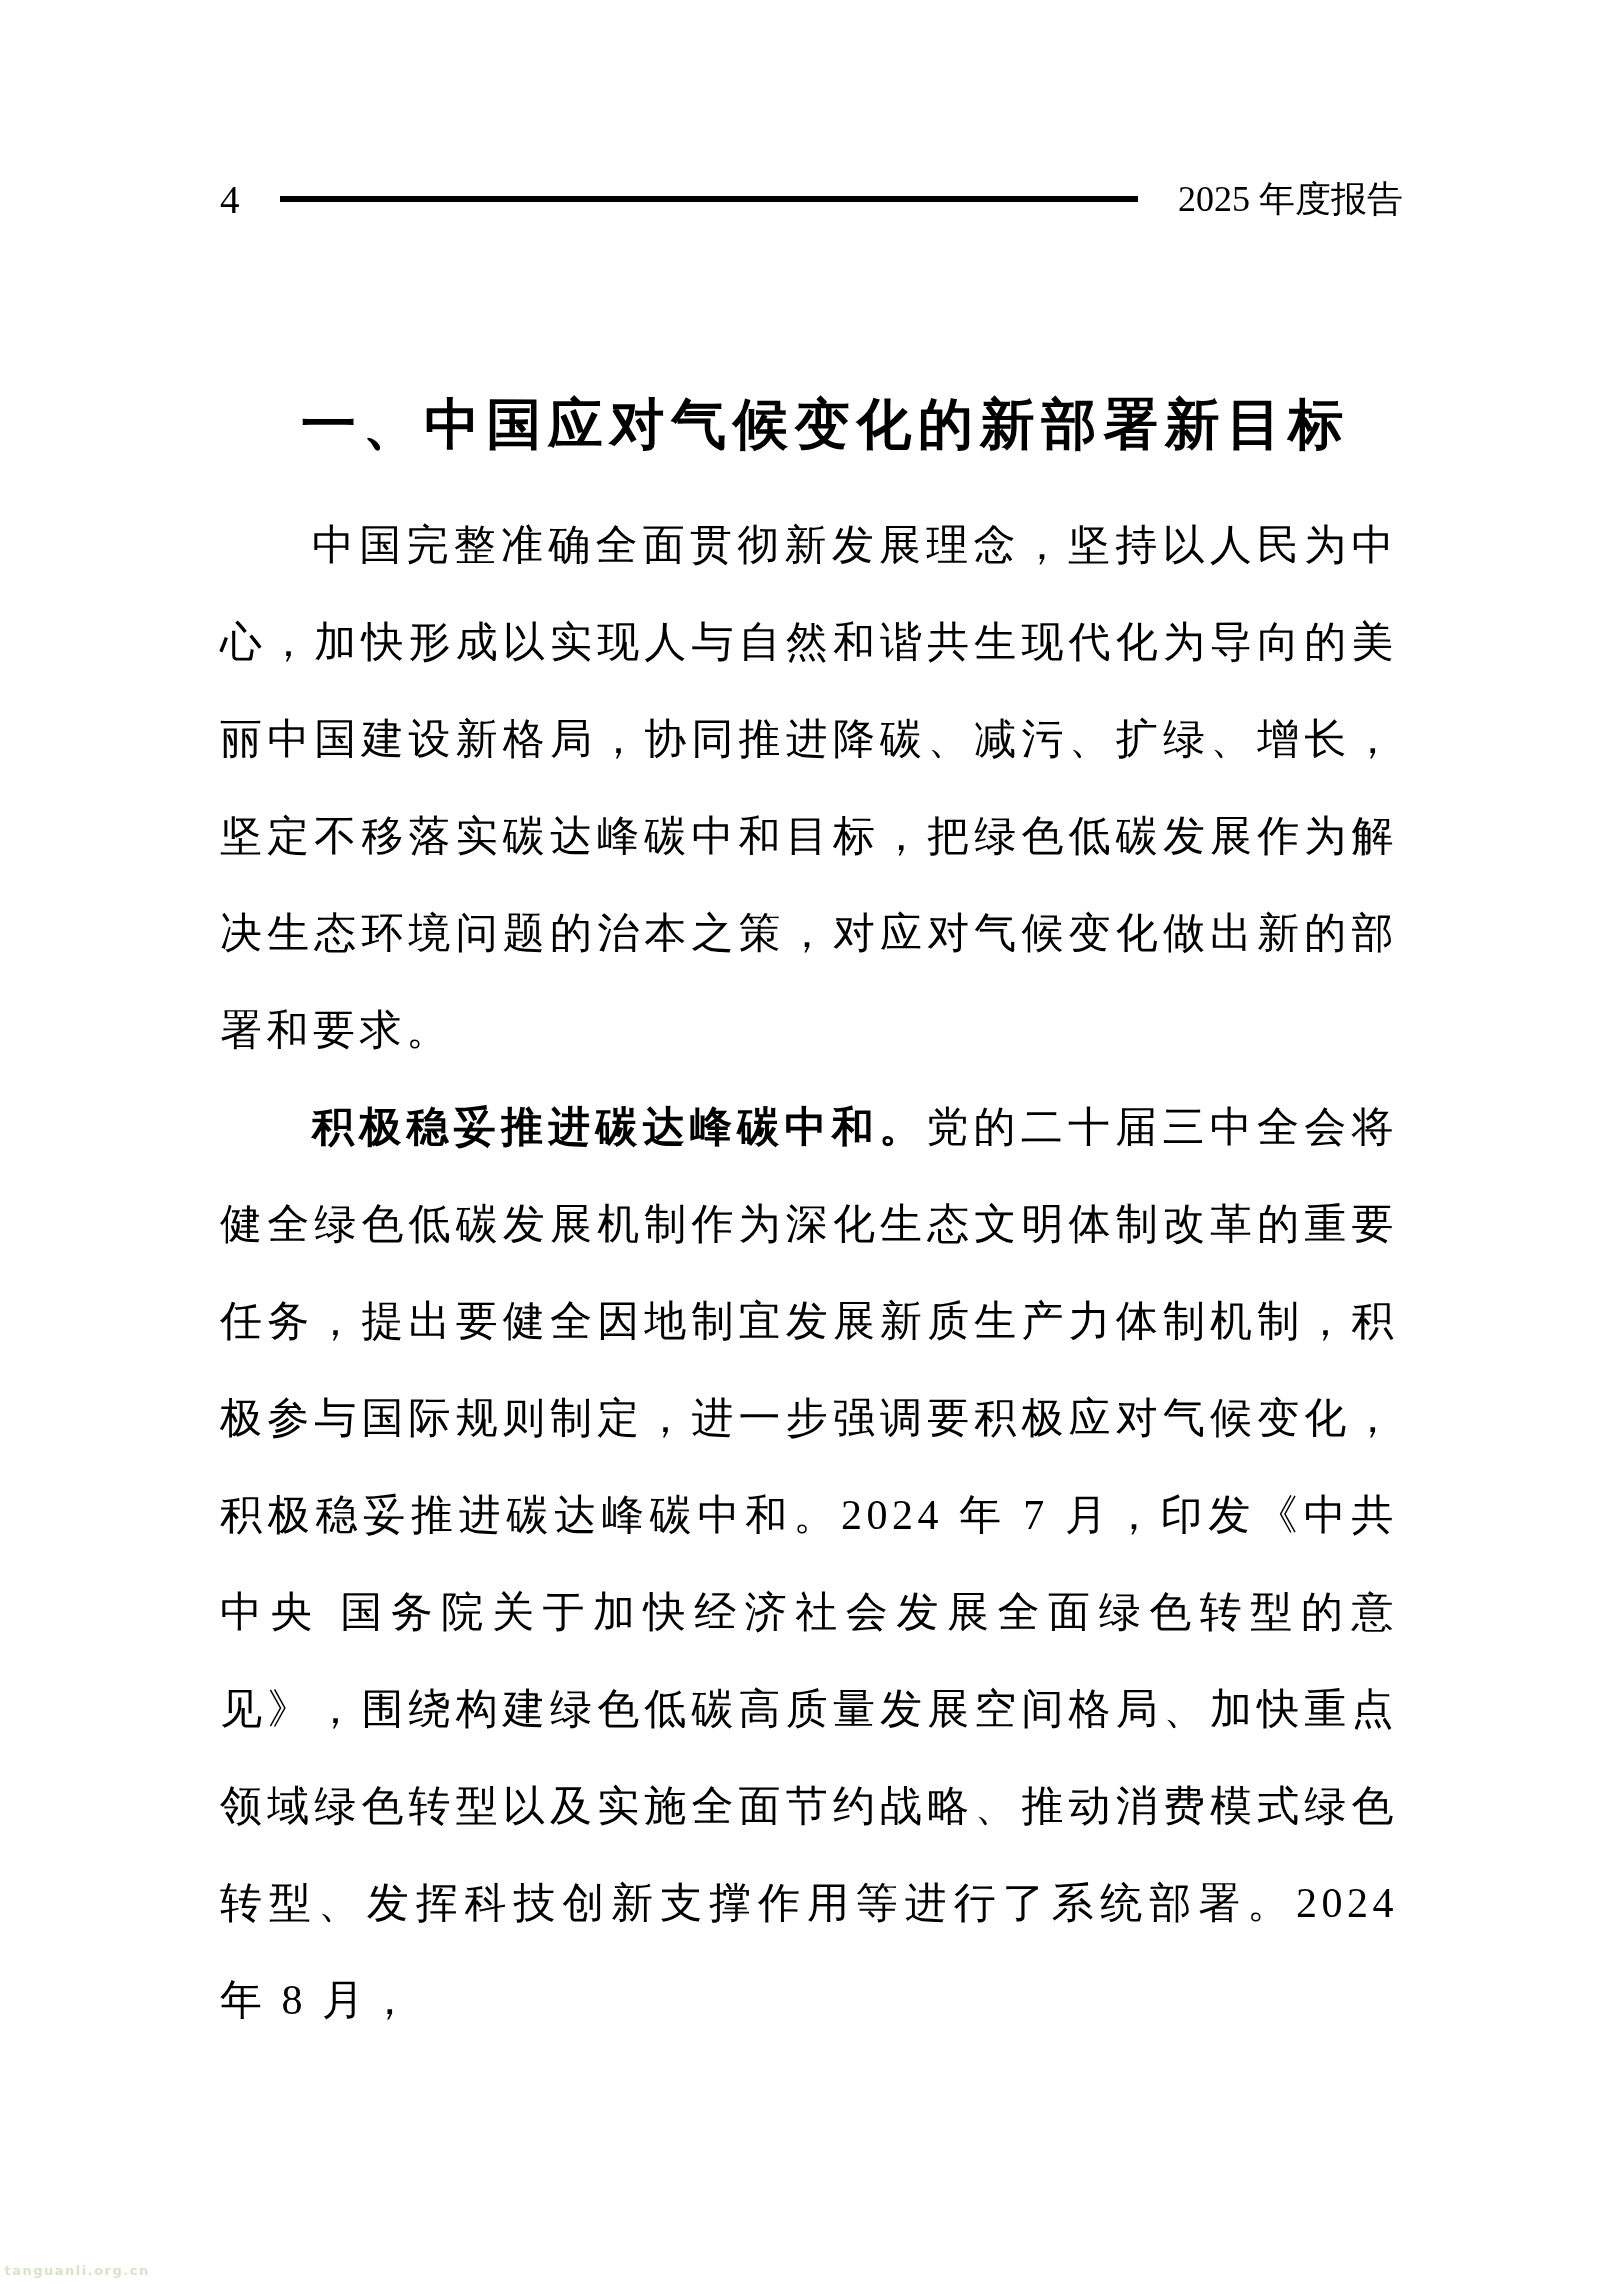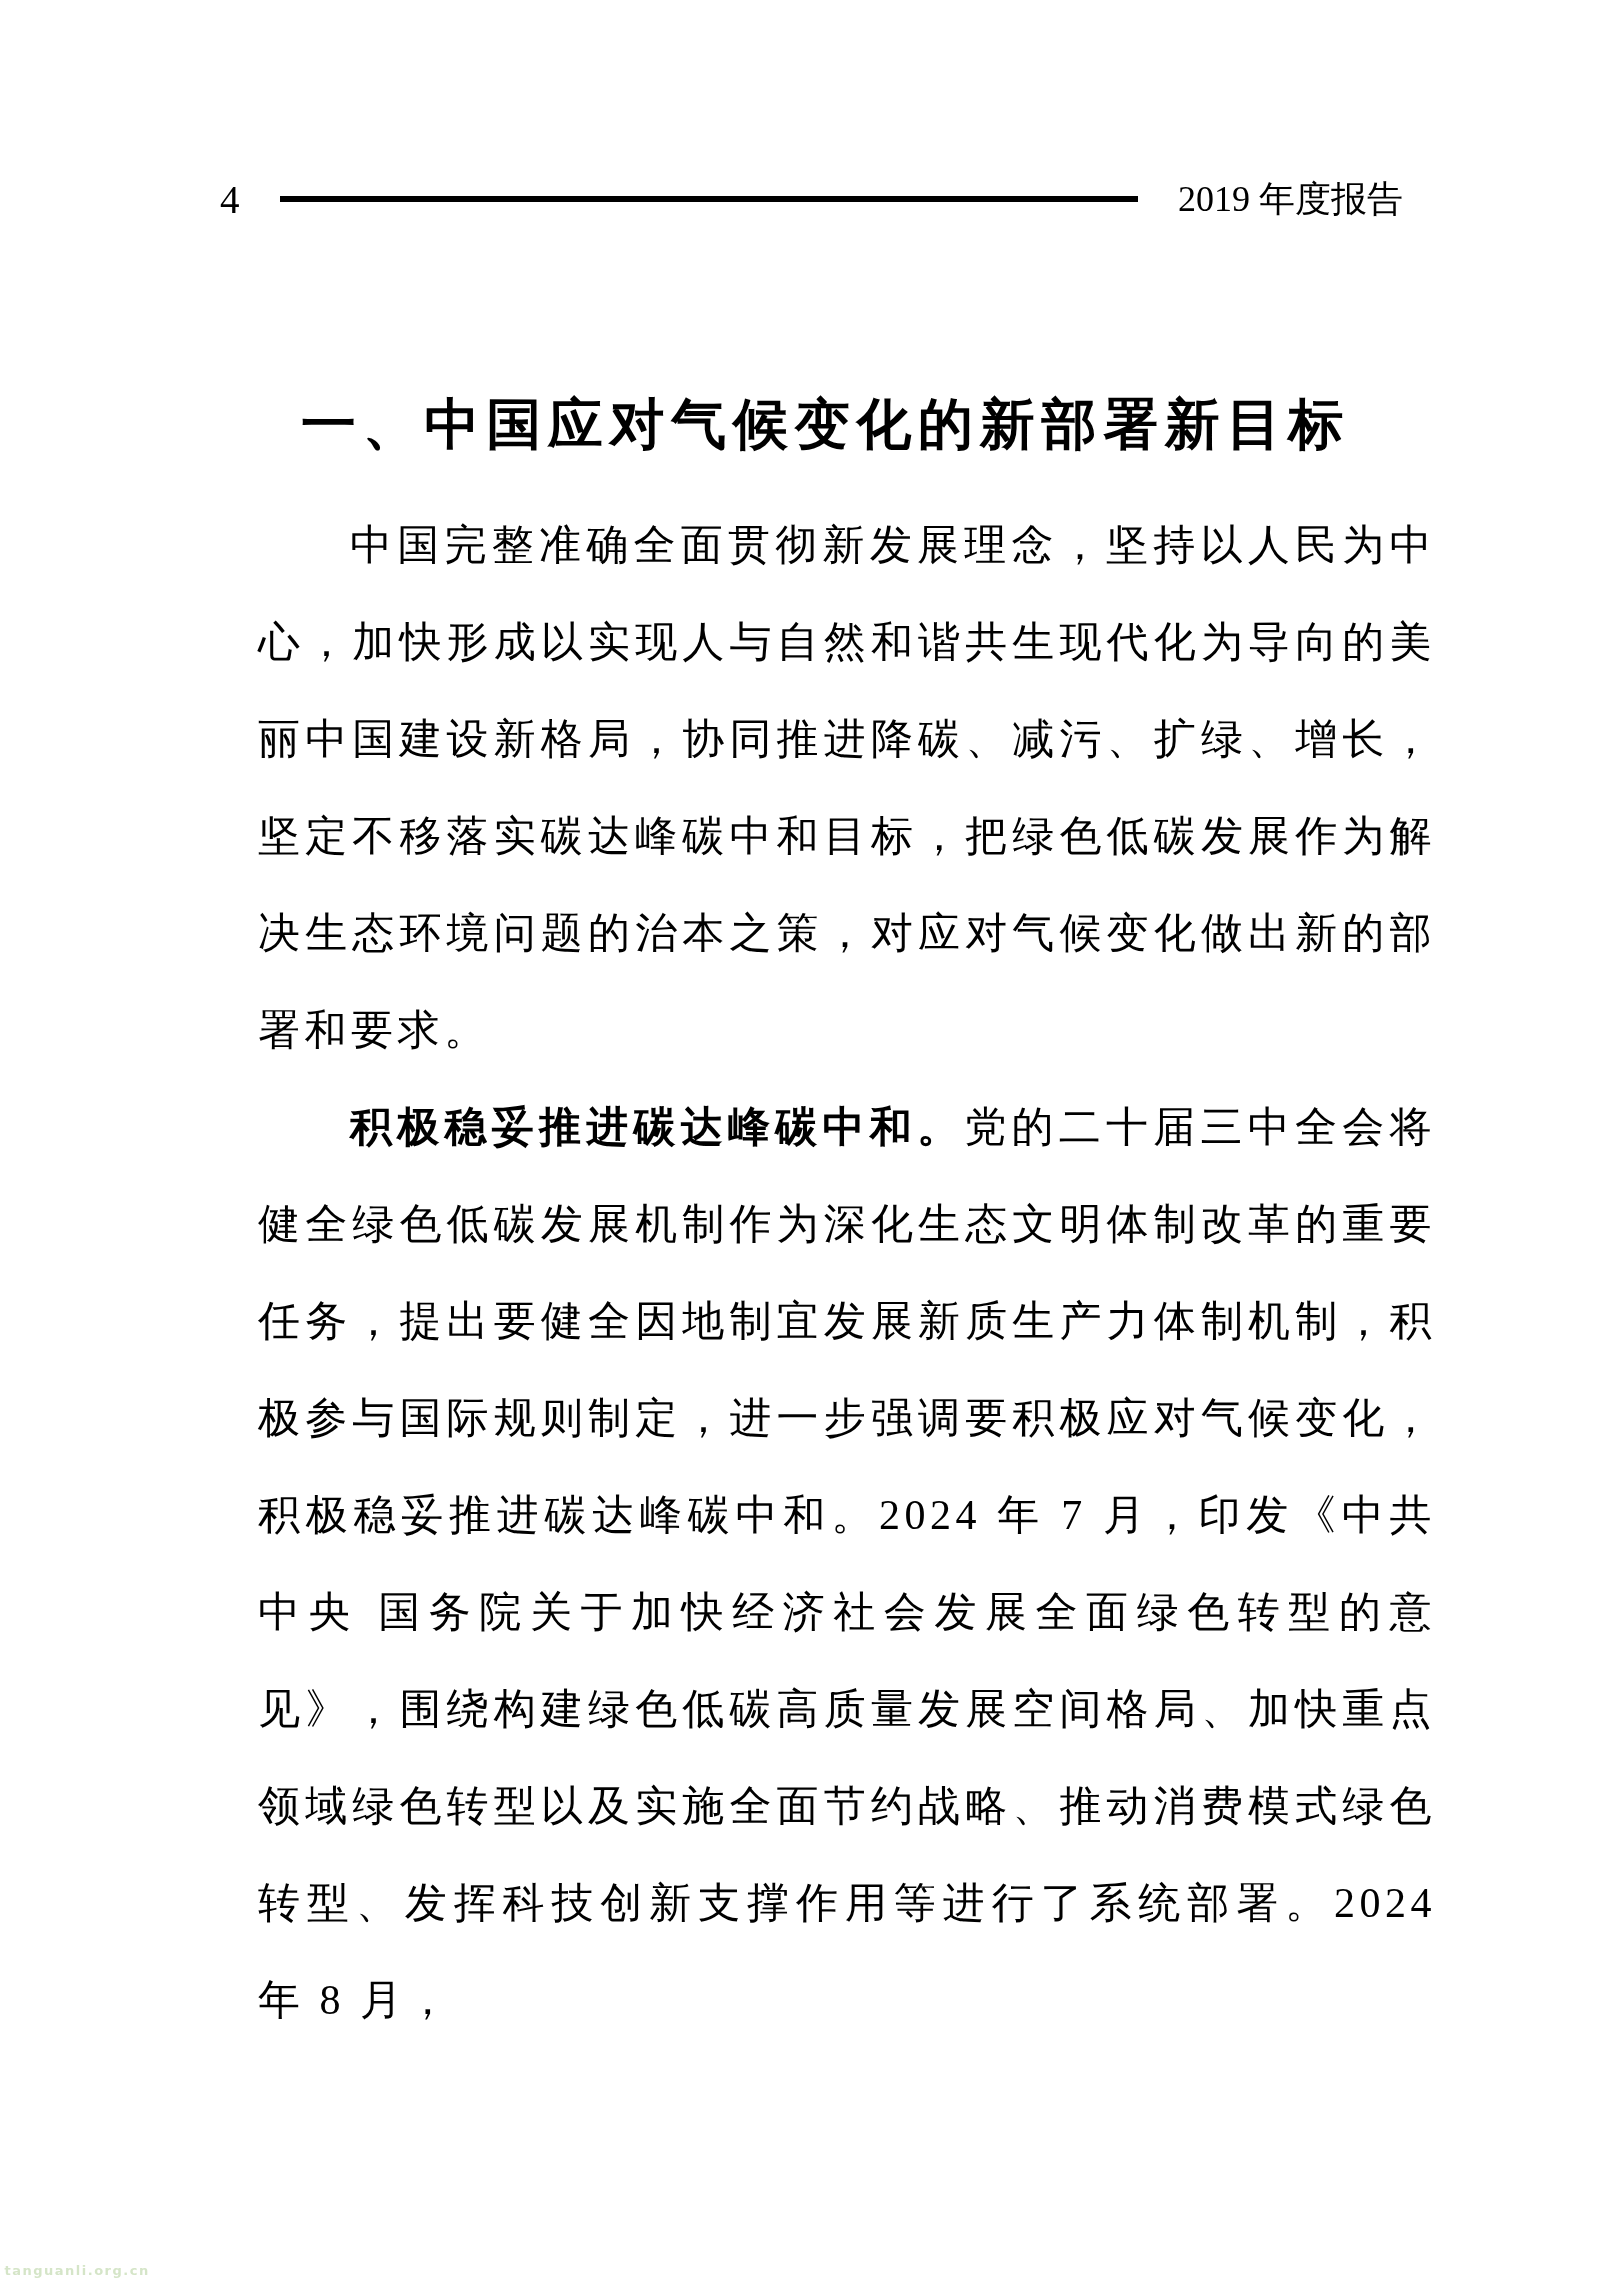--- a/index.html
+++ b/index.html
@@ -66,21 +66,20 @@
     top: 497px;
     left: 220px;
     width: 1178px;
     font-size: 42px;
     line-height: 97px;
     letter-spacing: 4.5px;
     text-align: justify;
     text-justify: inter-character;
     line-break: strict;
     font-kerning: none;
-    margin-left: 38px;
   }
   .body-text p {
     margin: 0;
     text-indent: 92px;
   }
   .para-lead {
     font-weight: bold;
   }
 
   
@@ -96,21 +95,21 @@
   }
 </style>
 </head>
 <body>
 
 <div class="page">
 
   <div class="header">
     <span class="page-number">4</span>
     <span class="header-rule"></span>
-    <span class="header-title">2019 年度报告</span>
+    <span class="header-title">2025 年度报告</span>
   </div>
 
   <h1 class="section-title">一、中国应对气候变化的新部署新目标</h1>
 
   <div class="body-text">
     <p>
       <span class="para-lead"></span><span>中国完整准确全面贯彻新发展理念，坚持以人民为中心，加快形成以实现人与自然和谐共生现代化为导向的美丽中国建设新格局，协同推进降碳、减污、扩绿、增长，坚定不移落实碳达峰碳中和目标，把绿色低碳发展作为解决生态环境问题的治本之策，对应对气候变化做出新的部署和要求。</span>
     </p>
     <p>
       <span class="para-lead">积极稳妥推进碳达峰碳中和。</span><span>党的二十届三中全会将健全绿色低碳发展机制作为深化生态文明体制改革的重要任务，提出要健全因地制宜发展新质生产力体制机制，积极参与国际规则制定，进一步强调要积极应对气候变化，积极稳妥推进碳达峰碳中和。2024 年 7 月，印发《中共中央 国务院关于加快经济社会发展全面绿色转型的意见》，围绕构建绿色低碳高质量发展空间格局、加快重点领域绿色转型以及实施全面节约战略、推动消费模式绿色转型、发挥科技创新支撑作用等进行了系统部署。2024 年 8 月，</span>

